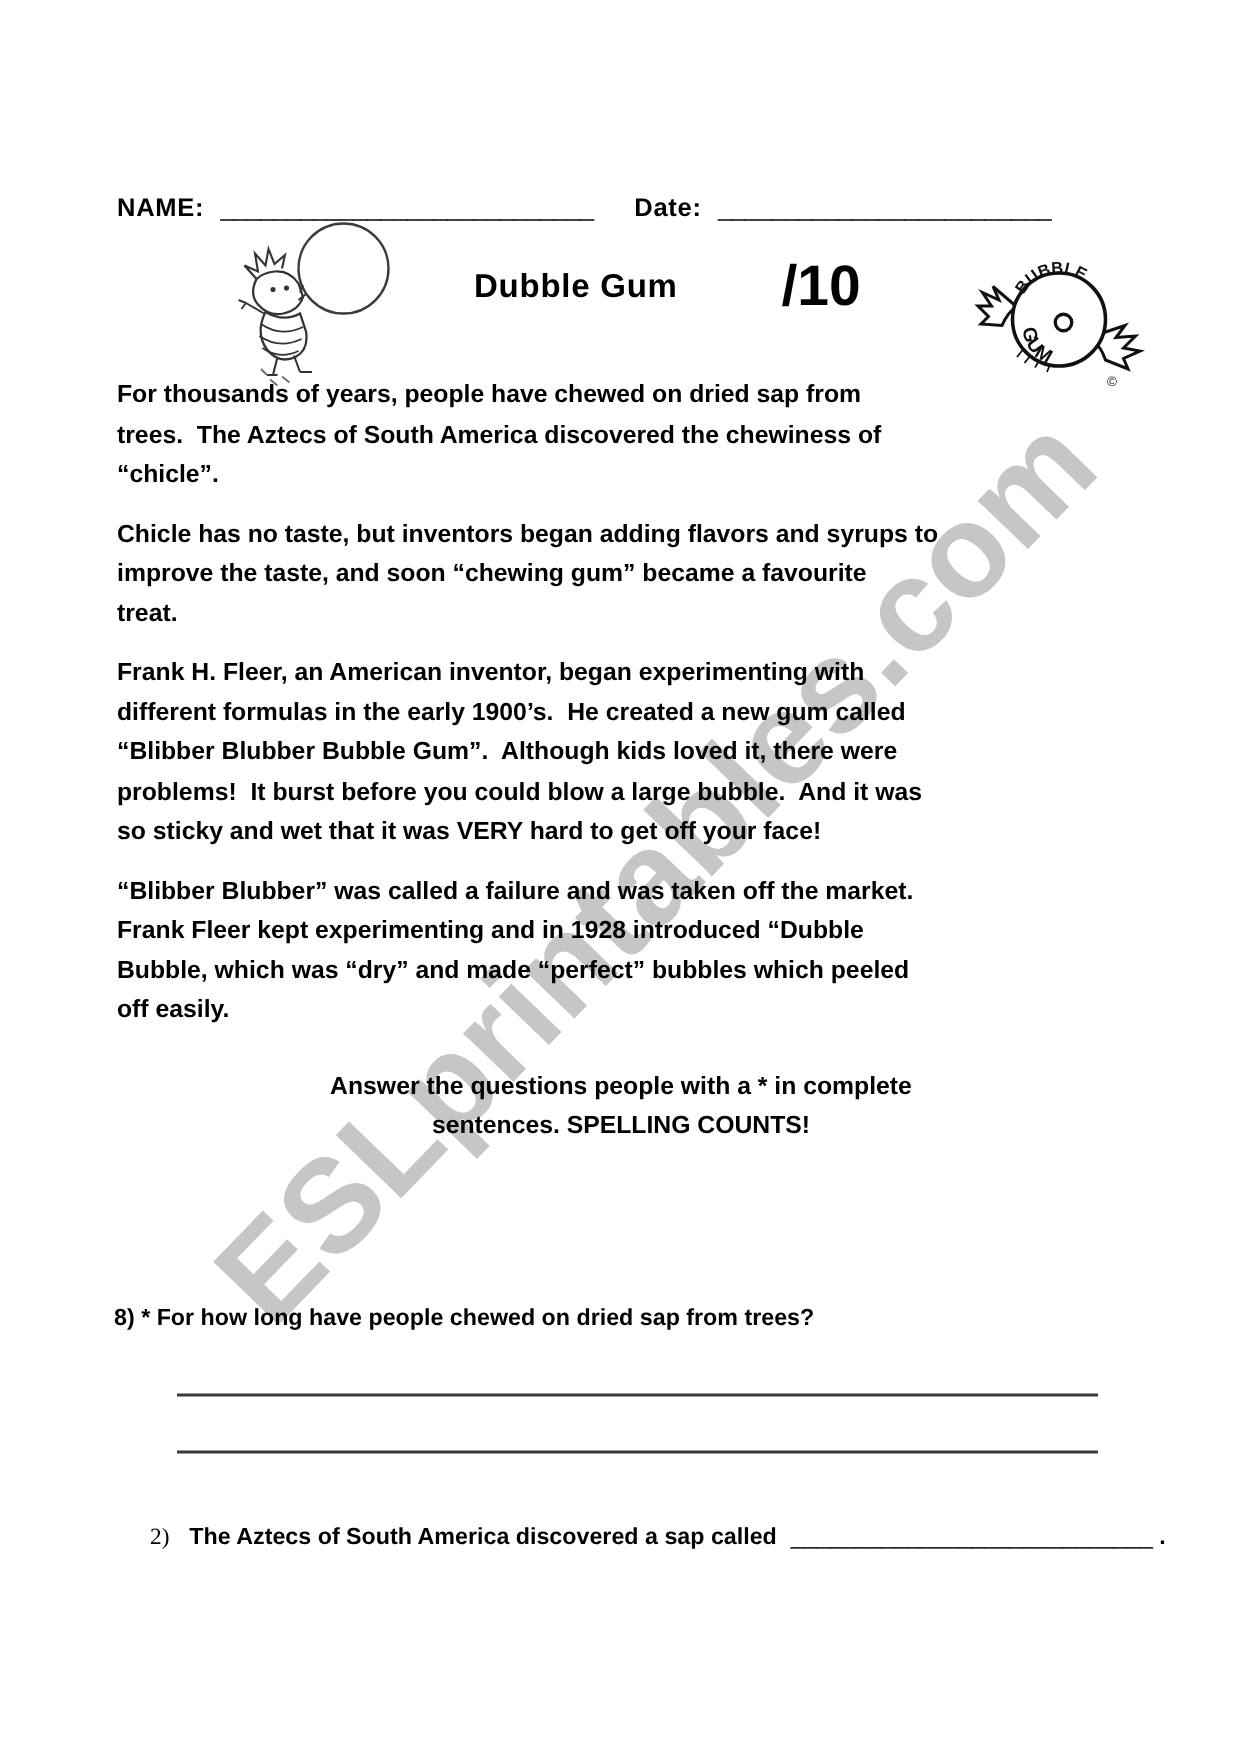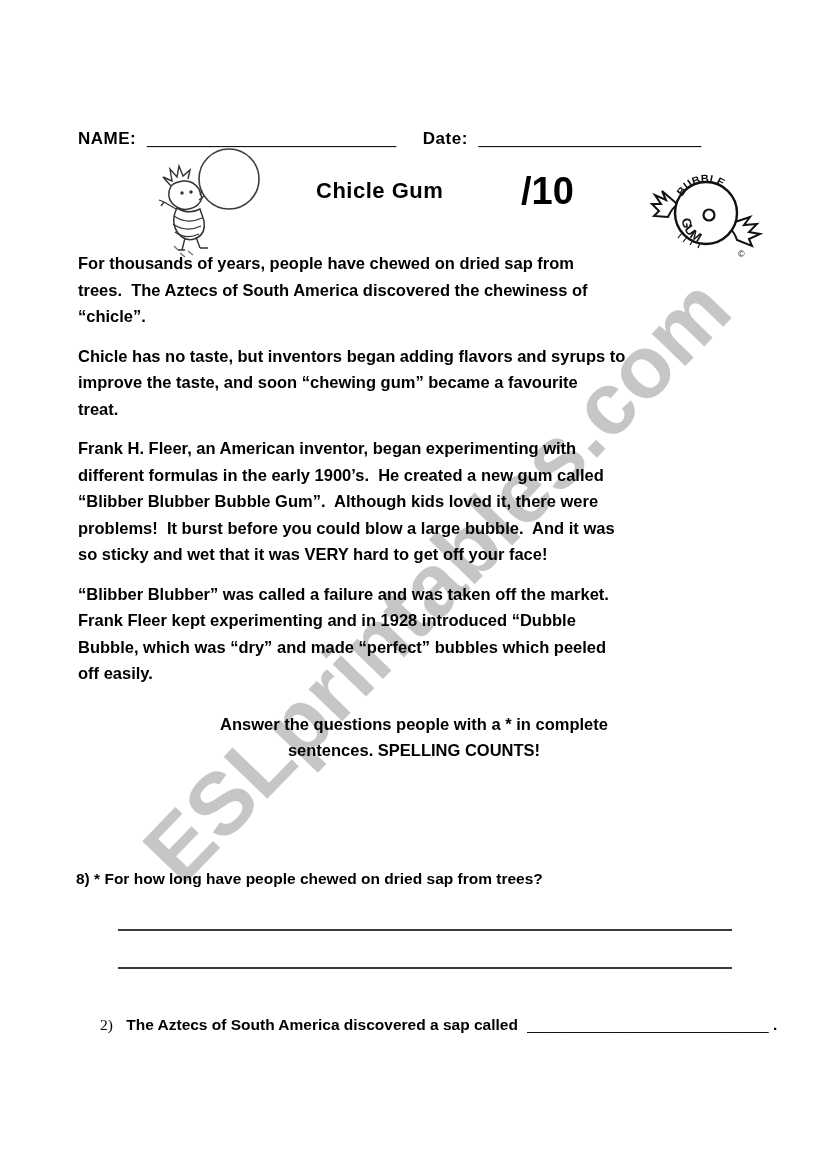--- a/index.html
+++ b/index.html
@@ -70,21 +70,21 @@
       <circle cx="42" cy="48" r="1.7" fill="#333"></circle>
       <circle cx="51" cy="47" r="1.7" fill="#333"></circle>
       <path d="M60,50 L62,45 M59,55 L64,51" stroke="#333" stroke-width="1.3" fill="none"></path>
       <path d="M37,63 q-7,14 1,25 q8,10 19,5 q9,-5 7,-17 l-4,-12 q-11,6 -23,-1 z" fill="#fff" stroke="#333" stroke-width="1.5"></path>
       <path d="M34,71 q13,9 28,2 M33,79 q13,9 28,2 M35,87 q11,8 24,2" stroke="#333" stroke-width="1.2" fill="none"></path>
       <path d="M36,64 l-12,-7 m0,0 l-5,-2 m5,2 l-3,4" stroke="#333" stroke-width="1.3" fill="none"></path>
       <path d="M45,93 l-3,12 m3,0 h-7 M56,92 l4,11 m0,0 h8" stroke="#333" stroke-width="1.4" fill="none"></path>
       <path d="M40,108 l5,4 M48,106 l5,4 M34,101 l4,4" stroke="#707070" stroke-width="1.3" fill="none"></path>
     </svg>
 
-    <div class="doc-title">Chicle Gum</div>
+    <div class="doc-title">Dubble Gum</div>
     <div class="doc-score">/10</div>
 
     <svg class="art-candy" width="130" height="102" viewBox="0 0 130 102">
       <defs>
         <path id="arc-bubble" d="M38,36 A27,27 0 0 1 90,38"></path>
         <path id="arc-gum" d="M40,54 A24,24 0 0 0 74,76"></path>
       </defs>
       <path d="M34,38 L20,26 l4,9 l-11,-5 l6,9 l-9,0 l7,7 l-5,5 l14,1 q4,-9 9,-12 z" fill="#fff" stroke="#111" stroke-width="2"></path>
       <path d="M93,57 l15,-5 l-6,8 l13,-1 l-8,8 l11,2 l-11,5 l3,7 l-15,-6 q-3,-9 -8,-12 z" fill="#fff" stroke="#111" stroke-width="2"></path>
       <circle cx="64" cy="48" r="31" fill="#fff" stroke="#111" stroke-width="2.4"></circle>

